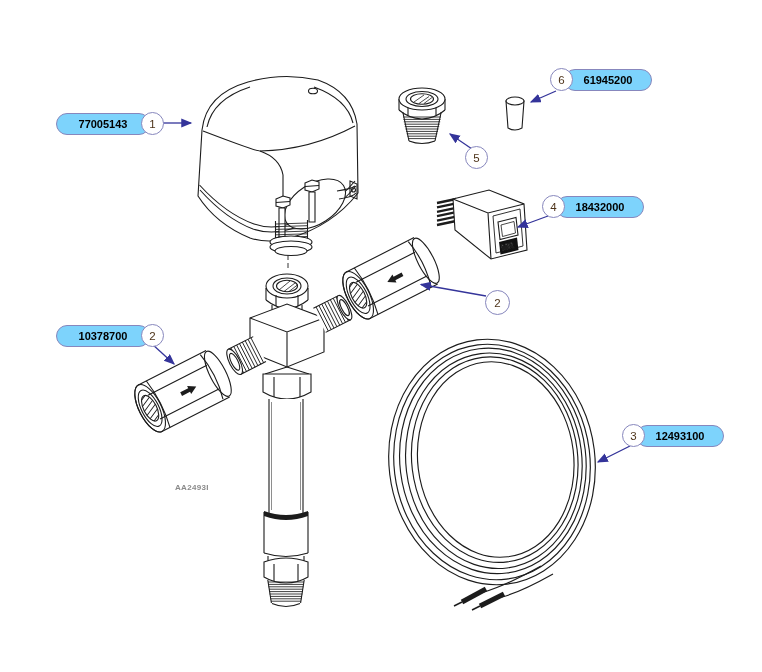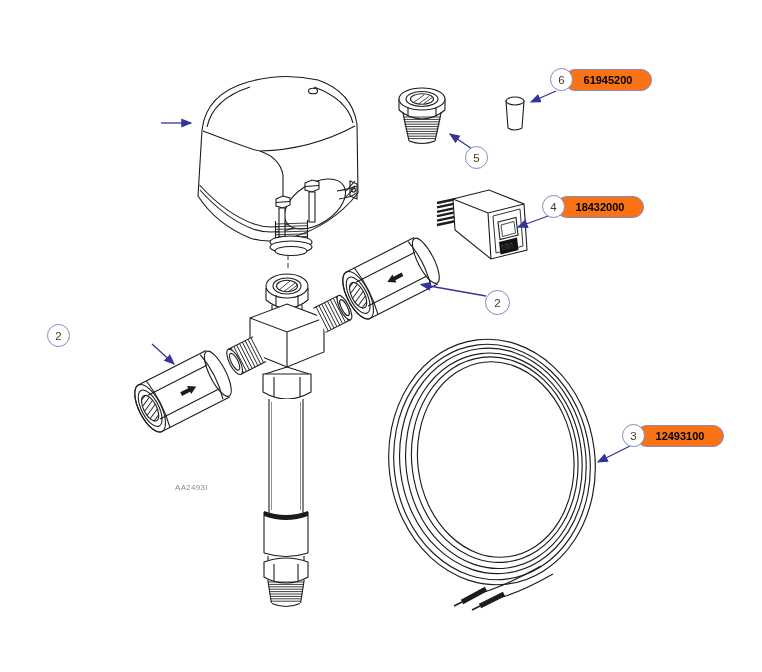--- a/index.html
+++ b/index.html
@@ -1,28 +1,28 @@
 <!DOCTYPE html>
 <html><head>
 <meta charset="utf-8">
 <style>
   html,body{margin:0;padding:0;background:#fff;}
   #stage{position:relative;width:762px;height:672px;background:#ffffff;overflow:hidden;
          font-family:"Liberation Sans",sans-serif;}
   #drawing{position:absolute;left:0;top:0;}
   .callout{position:absolute;display:flex;align-items:center;}
-  .pill{height:20px;border:1.5px solid #8787bd;border-radius:12px;background:#f97316;
+  .pill{height:20px;border:1.5px solid #8787bd;border-radius:12px;background:#7dd3fc;
         display:flex;align-items:center;justify-content:center;
         font-weight:bold;font-size:11px;color:#000;padding:0 6px;box-sizing:content-box;}
   .bubble{width:21px;height:21px;border:1.5px solid #8787bd;border-radius:50%;background:#fff;
         display:flex;align-items:center;justify-content:center;
         font-size:11.5px;color:#4d3319;z-index:2;flex:0 0 auto;}
   .callout.circle-right .bubble{margin-left:-9px;}
   .callout.circle-left .bubble{margin-right:-9px;order:-1;}
-  .drawing-code{position:absolute;left:175px;top:483px;font-size:8px;color:#8a8a8a;letter-spacing:.3px;}
+  .drawing-code{position:absolute;left:175px;top:483px;font-size:8px;color:#8a8a8a;letter-spacing:.3px;font-weight:bold;}
 </style>
 </head>
 <body>
 
 <div id="stage">
 
 <svg id="drawing" width="762" height="672" viewBox="0 0 762 672">
   <defs>
     <marker id="arrow" markerWidth="9" markerHeight="8" refX="7.5" refY="3.5" orient="auto">
       <path d="M0,0 L8.5,3.5 L0,7 Z" fill="#34349a"></path>
@@ -196,22 +196,33 @@
     <path d="M161,123 L191,123" marker-end="url(#arrow)"></path>
     <path d="M152,344 L174,364" marker-end="url(#arrow)"></path>
     <path d="M486,296 L421,284.5" marker-end="url(#arrow)"></path>
     <path d="M630,446 L598,462" marker-end="url(#arrow)"></path>
     <path d="M548,216 L518,227" marker-end="url(#arrow)"></path>
     <path d="M472,149 L450,134" marker-end="url(#arrow)"></path>
     <path d="M556,91 L531,102" marker-end="url(#arrow)"></path>
   </g>
 </svg>
 
+<div class="callout circle-right" style="left:56px;top:112px">
+  <span class="pill" style="width:80px">
+        <span>77005143</span>
+      </span>
+  <span class="bubble">
+        <span>1</span>
+      </span>
+</div>
 
 <div class="callout circle-right" style="left:56px;top:324px">
+  <span class="pill" style="width:80px">
+        <span>10378700</span>
+      </span>
   <span class="bubble">
         <span>2</span>
       </span>
 </div>
 
 <div class="callout" style="left:485px;top:290px">
   <span class="bubble" style="width:23px;height:23px">
         <span>2</span>
       </span>
 </div>

